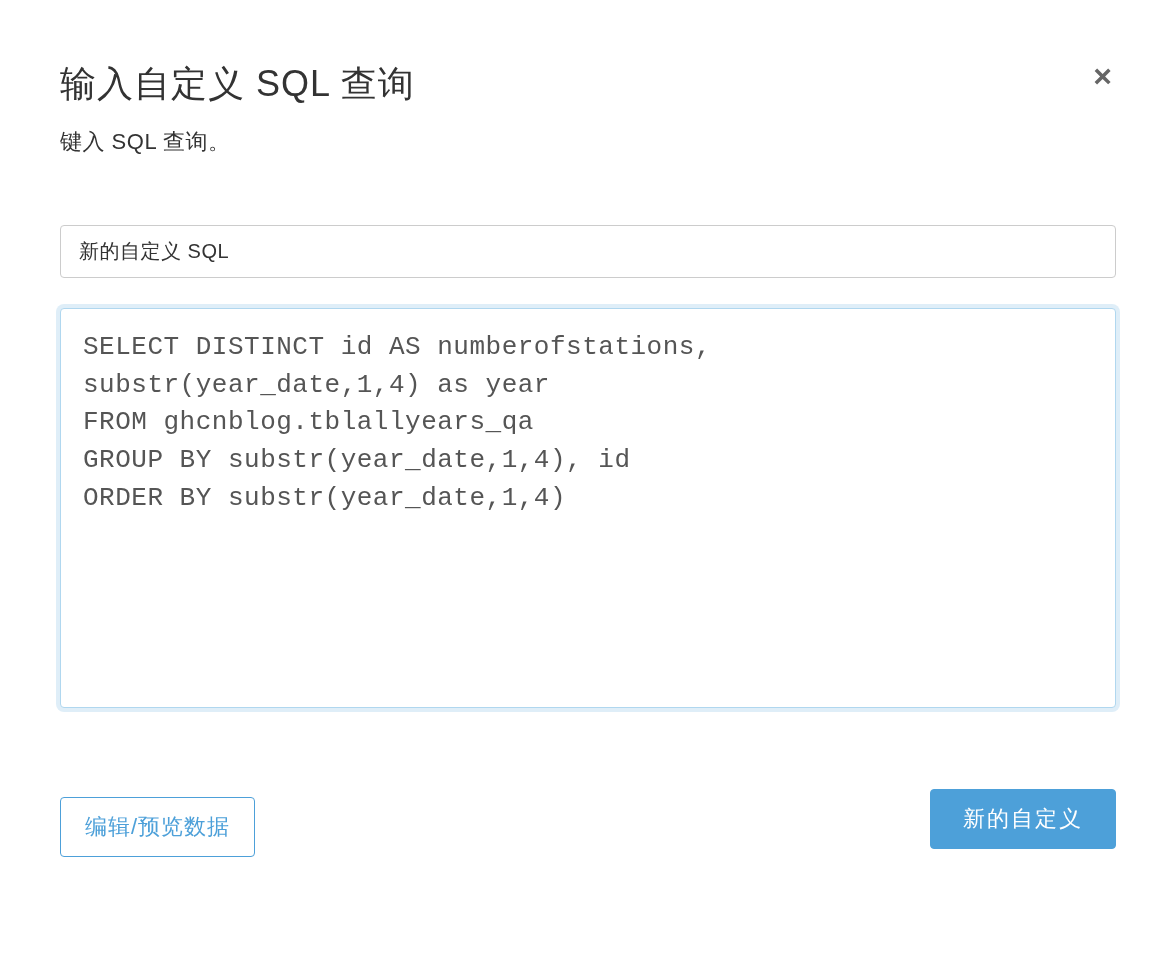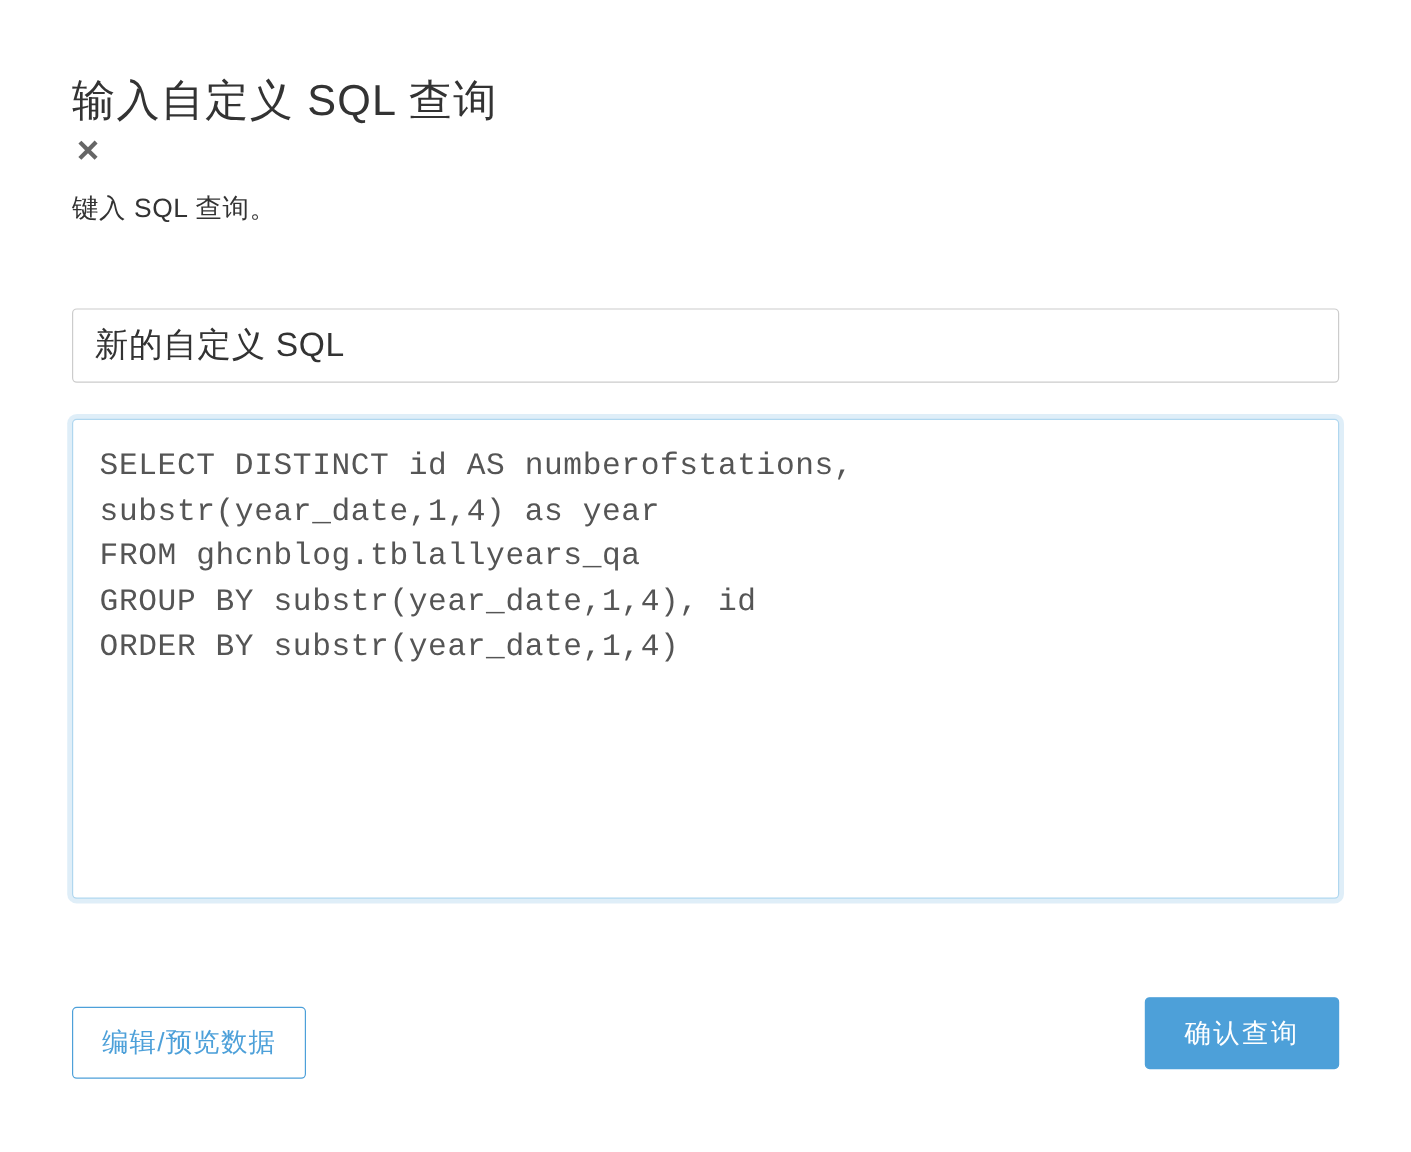--- a/index.html
+++ b/index.html
@@ -14,21 +14,20 @@
       color: #333;
     }
     .modal {
       width: 100%;
       max-width: 1076px;
     }
     .modal-header {
       display: flex;
       justify-content: space-between;
       align-items: flex-start;
-      flex-direction: column;
     }
     .modal-title {
       font-size: 36px;
       font-weight: 400;
       color: #333;
       letter-spacing: 1px;
     }
     .close-btn {
       background: none;
       border: none;
@@ -43,21 +42,21 @@
       font-size: 22px;
       color: #333;
       margin-top: 18px;
       letter-spacing: 0.5px;
     }
     .input-section {
       margin-top: 68px;
     }
     .name-input {
       width: 100%;
-      font-size: 28px;
+      font-size: 20px;
       padding: 14px 18px;
       border: 1px solid #ccc;
       border-radius: 4px;
       color: #333;
       font-family: inherit;
       outline: none;
       letter-spacing: 0.5px;
     }
     .sql-textarea {
       width: 100%;
@@ -122,16 +121,16 @@
 
     <textarea class="sql-textarea" spellcheck="true" style="">SELECT DISTINCT id AS numberofstations,
 substr(year_date,1,4) as year
 FROM ghcnblog.tblallyears_qa
 GROUP BY substr(year_date,1,4), id
 ORDER BY substr(year_date,1,4)</textarea>
   </div>
 
   <div class="footer">
     <button class="btn-secondary">编辑/预览数据</button>
-    <button class="btn-primary">确认查询</button>
+    <button class="btn-primary">新的自定义</button>
   </div>
 
 </div>
 
 </body></html>

